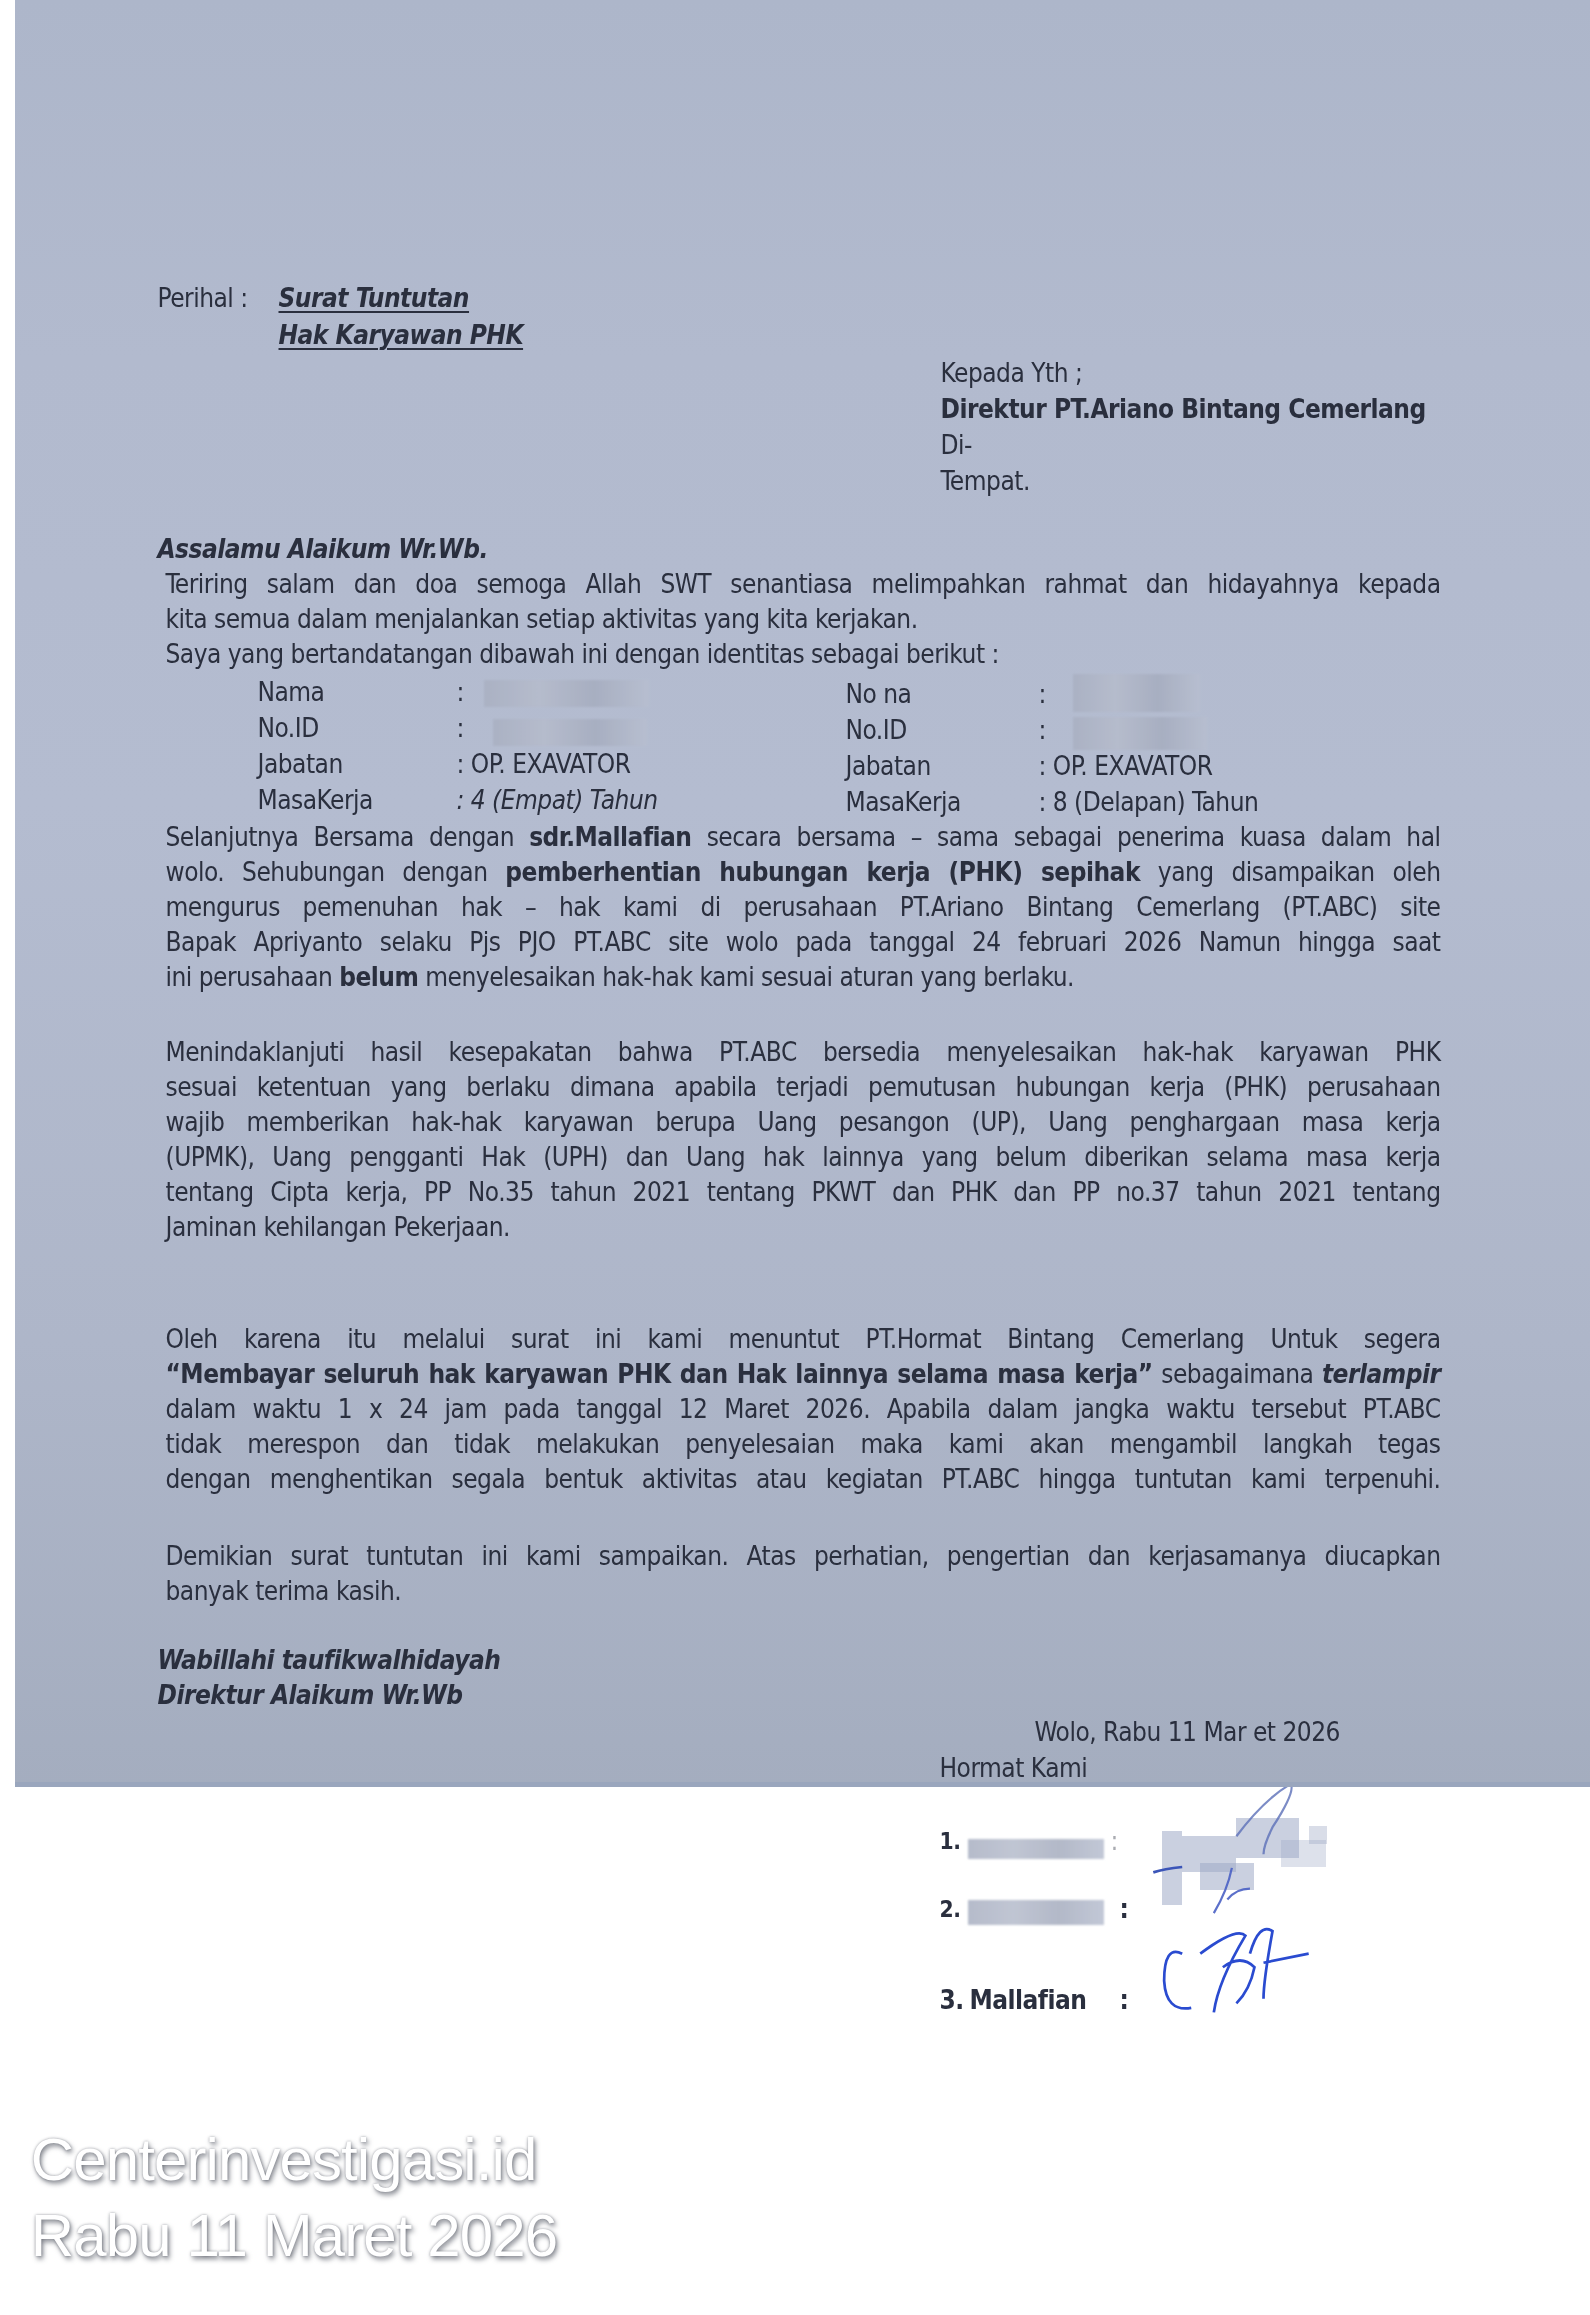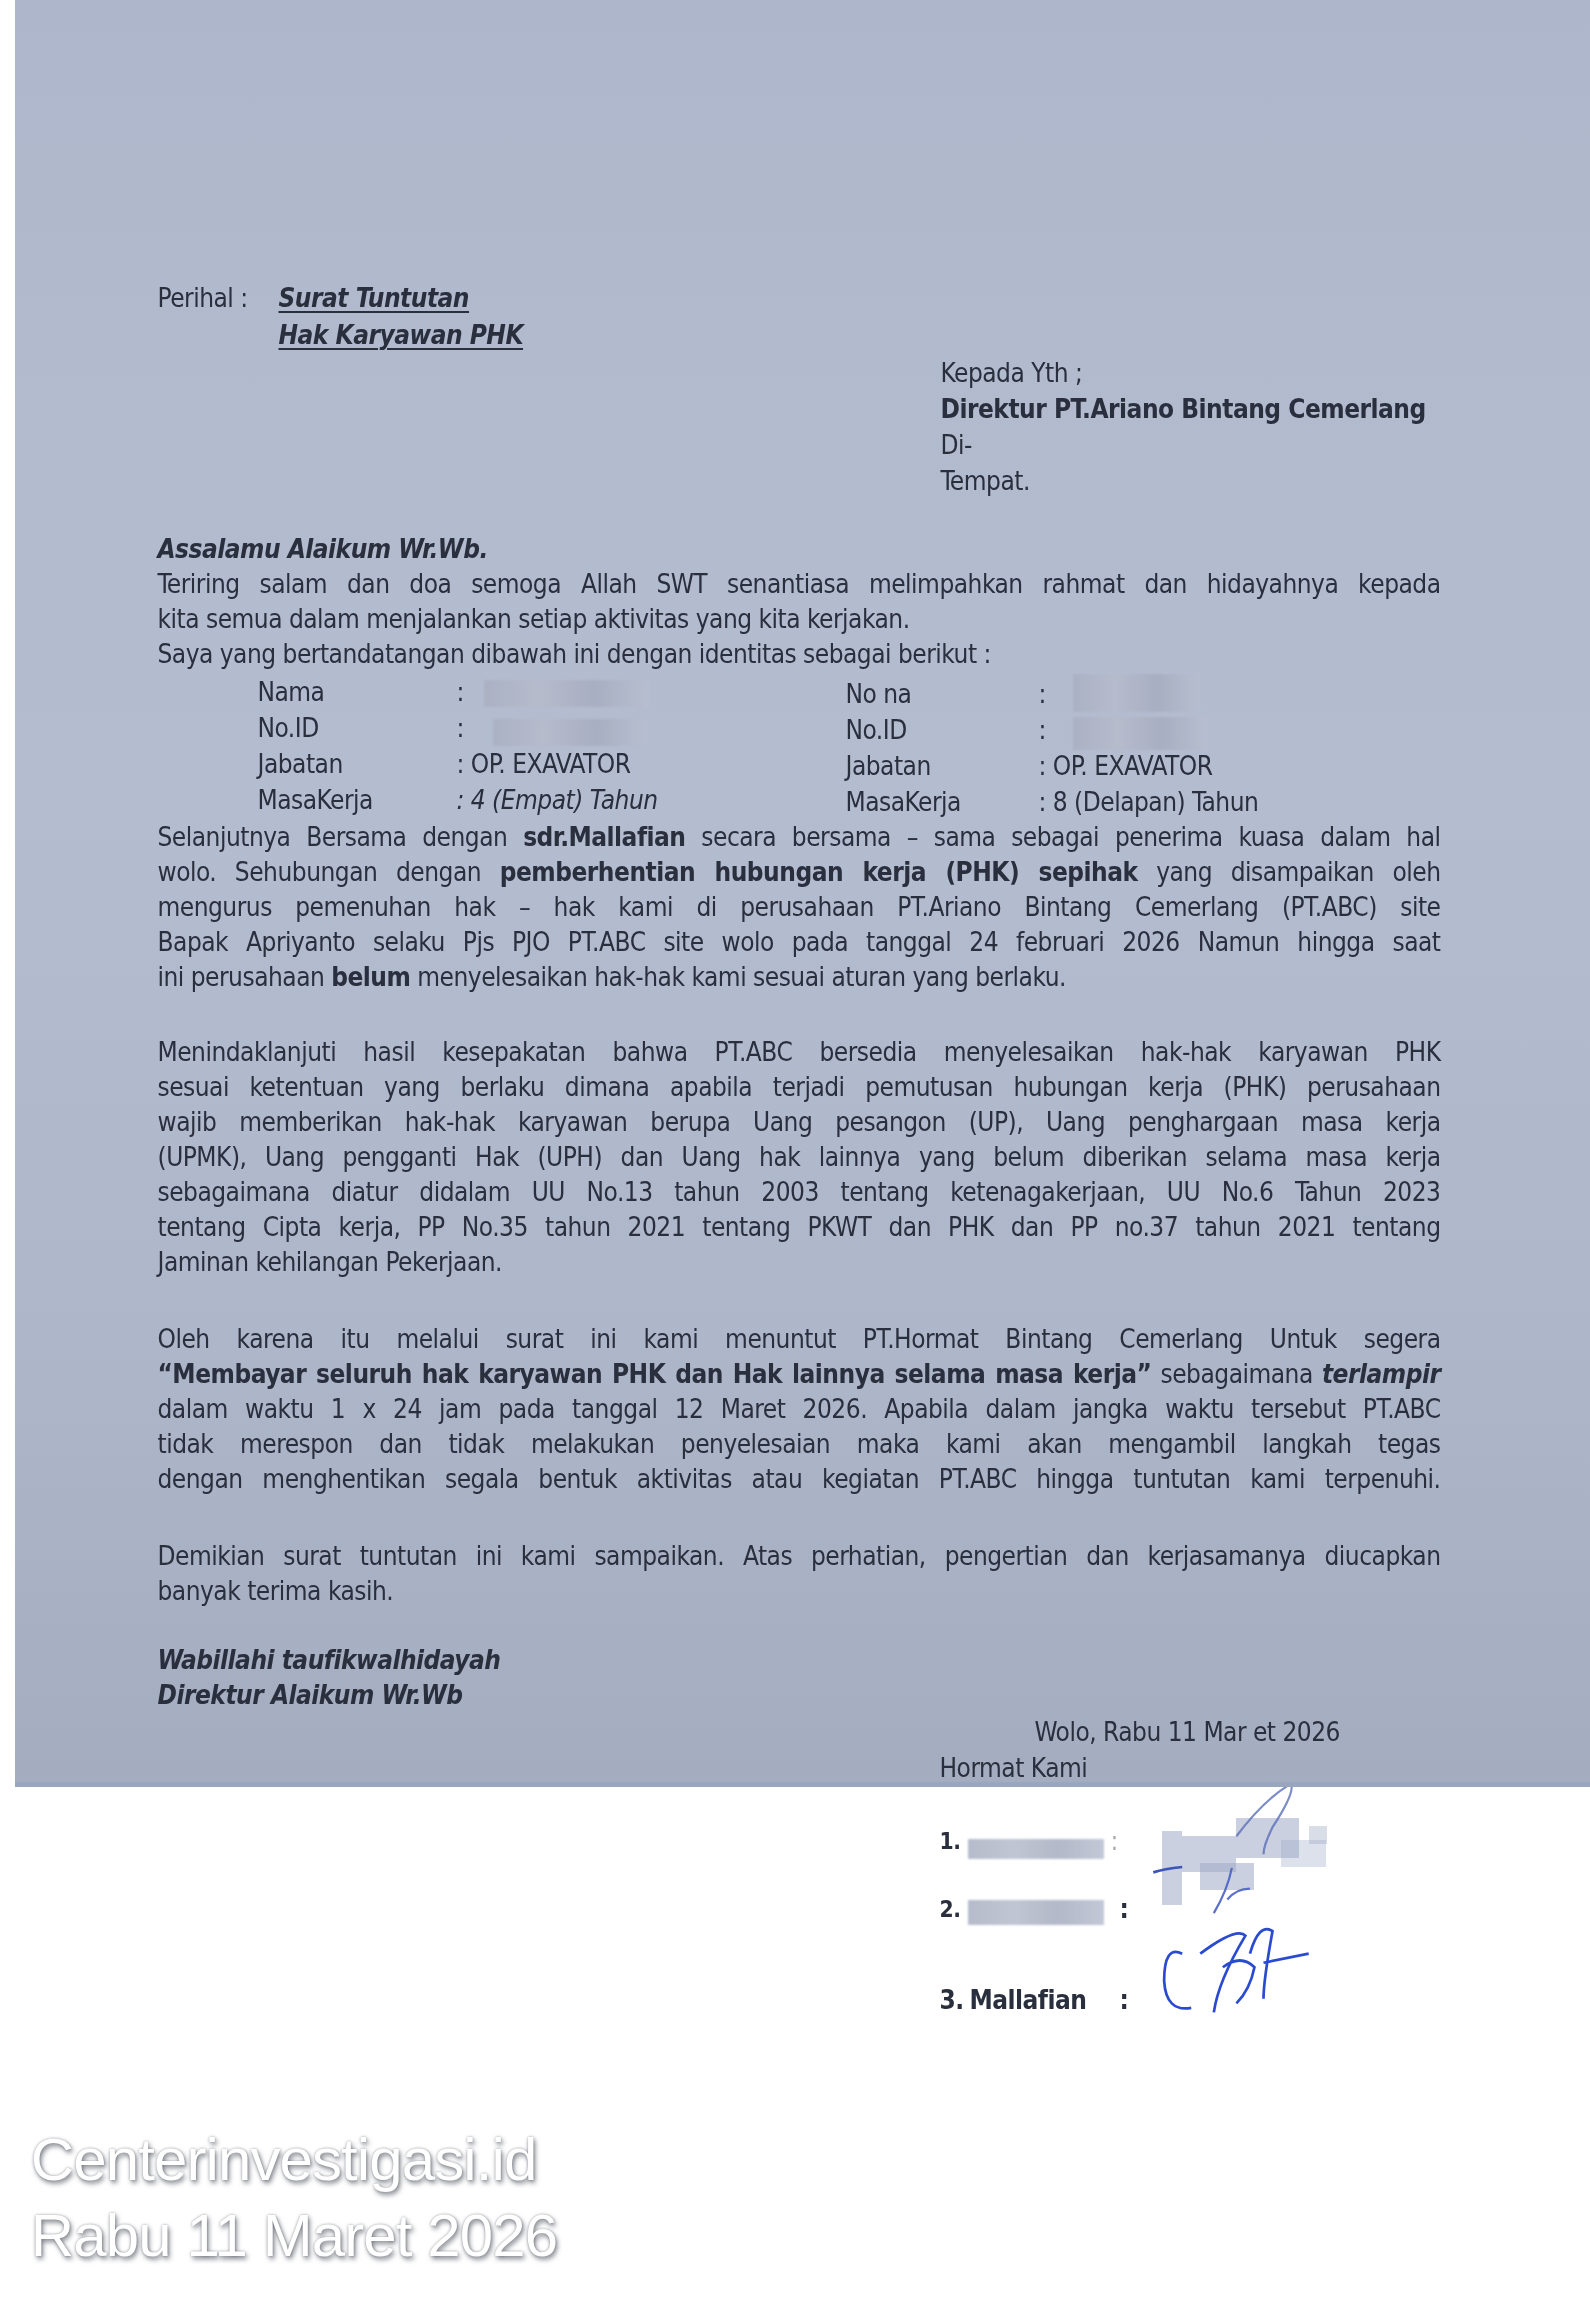--- a/index.html
+++ b/index.html
@@ -19,21 +19,21 @@
   .t {
     position:absolute; color:#2a2f3e; font-size:26px; line-height:35px;
     font-family:"DejaVu Sans Condensed","DejaVu Sans", sans-serif;
     letter-spacing:-0.5px; white-space:nowrap;
   }
   .b { font-weight:bold; }
   .i { font-style:italic; }
   .u { text-decoration:underline; text-decoration-thickness:1.8px; text-underline-offset:3.6px; }
   .j { text-align:justify; text-align-last:justify; white-space:normal; }
   .para { position:absolute; left:157px; width:1268px; }
-  .para .t { position:static; display:block; }
+  .para .t { position:static; display:block;margin-left:8px; }
   .blur {
     position:absolute; background:linear-gradient(90deg,#a9b0c2,#b6bccc,#a6adbf,#b8bfd0);
     filter: blur(0.9px); opacity:0.85;
   }
   .sig-blur { position:absolute; background:#9fa9c6; opacity:0.55; }
   .watermark {
     position:absolute; left:16.3px; color:#ffffff; font-family:"Liberation Sans", sans-serif;
     font-size:60px; line-height:71px; letter-spacing:-0.9px;
     text-shadow: 1.8px 2.7px 5.4px rgba(30,35,50,0.55), 0 0 2.7px rgba(30,35,50,0.4);
   }
@@ -95,21 +95,20 @@
     <span class="t j">mengurus pemenuhan hak – hak kami di perusahaan PT.Ariano Bintang Cemerlang (PT.ABC) site</span>
     <span class="t j">Bapak Apriyanto selaku Pjs PJO PT.ABC site wolo pada tanggal 24 februari 2026 Namun hingga saat</span>
     <span class="t"><span>ini  perusahaan </span><span class="b">belum</span><span> menyelesaikan hak-hak kami sesuai aturan yang berlaku.</span></span>
   </div>
 
   <div class="para" style="left:143px;top:1035px;width:1283px;">
     <span class="t j">Menindaklanjuti  hasil kesepakatan bahwa PT.ABC bersedia menyelesaikan hak-hak karyawan PHK</span>
     <span class="t j">sesuai ketentuan yang berlaku dimana apabila terjadi pemutusan hubungan kerja (PHK)  perusahaan</span>
     <span class="t j">wajib memberikan hak-hak karyawan berupa Uang pesangon (UP), Uang penghargaan masa kerja</span>
     <span class="t j">(UPMK), Uang pengganti  Hak (UPH) dan Uang hak lainnya yang belum diberikan selama masa kerja</span>
-    <span class="t j">sebagaimana diatur didalam UU No.13 tahun 2003 tentang ketenagakerjaan, UU No.6 Tahun 2023</span>
     <span class="t j">tentang Cipta kerja, PP No.35 tahun 2021 tentang PKWT dan PHK dan PP no.37 tahun 2021 tentang</span>
     <span class="t">Jaminan kehilangan Pekerjaan.</span>
   </div>
 
   <div class="para" style="left:143px;top:1322px;width:1283px;">
     <span class="t j">Oleh karena itu melalui surat ini kami menuntut PT.Hormat Bintang Cemerlang Untuk segera</span>
     <span class="t j"><span class="b">“Membayar seluruh hak karyawan PHK dan Hak lainnya  selama masa kerja”</span><span> sebagaimana </span><span class="b i">terlampir</span></span>
     <span class="t j">dalam waktu 1 x 24 jam pada  tanggal 12 Maret 2026. Apabila dalam jangka waktu tersebut PT.ABC</span>
     <span class="t j">tidak merespon dan tidak melakukan penyelesaian maka kami akan mengambil langkah tegas</span>
     <span class="t j">dengan menghentikan segala bentuk aktivitas atau kegiatan PT.ABC hingga tuntutan kami terpenuhi.</span>

